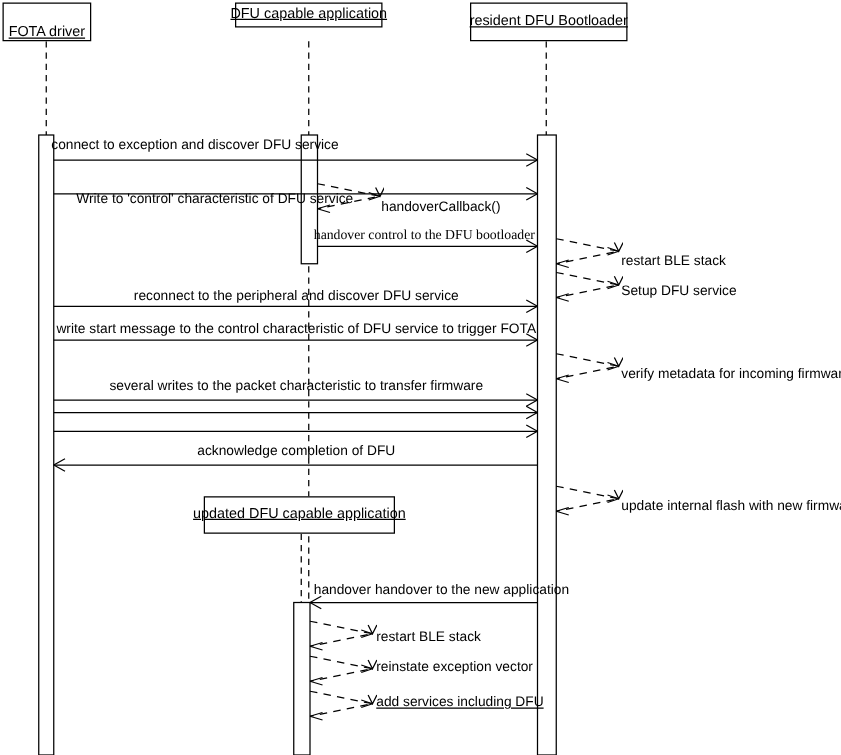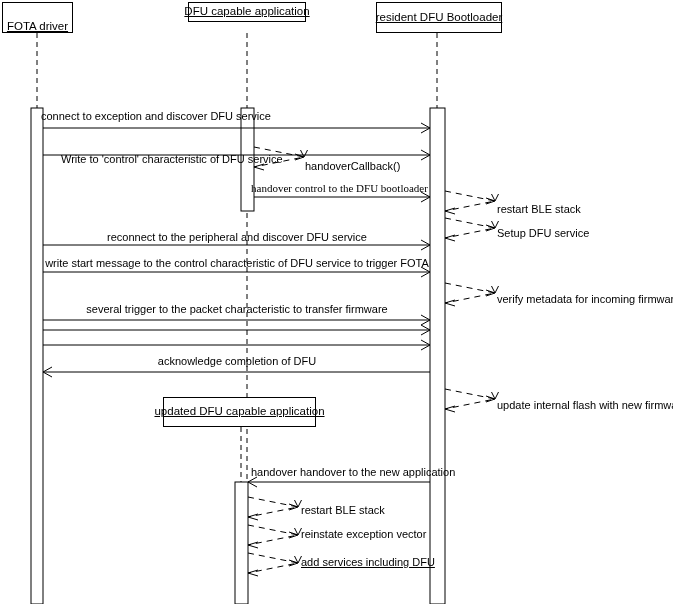--- a/index.html
+++ b/index.html
@@ -153,21 +153,21 @@
   <div id="message-labels">
       <div class="msg-label" style="left: 41px; top: 111px;">connect to exception and discover DFU service</div>
       <div class="msg-label" style="left: 41px; top: 154px; margin-left: 20px;">Write to 'control' characteristic of DFU service</div>
       <div class="msg-label" style="left: 305px; top: 161px;">handoverCallback()</div>
       <div class="msg-label" style="left: 251px; top: 183px; font-family: Liberation Serif, serif;">handover control to the DFU bootloader</div>
       <div class="msg-label" style="left: 497px; top: 204px;">restart BLE stack</div>
       <div class="msg-label" style="left: 497px; top: 228px;">Setup DFU service</div>
       <div class="msg-label center" style="left: 237px; top: 232px;">reconnect to the peripheral and discover DFU service</div>
       <div class="msg-label center" style="left: 237px; top: 258px;">write start message to the control characteristic of DFU service to trigger FOTA</div>
       <div class="msg-label" style="left: 497px; top: 294px;">verify metadata for incoming firmware</div>
-      <div class="msg-label center" style="left: 237px; top: 304px;">several trigger to the packet characteristic to transfer firmware</div>
+      <div class="msg-label center" style="left: 237px; top: 304px;">several writes to the packet characteristic to transfer firmware</div>
       <div class="msg-label center" style="left: 237px; top: 356px;">acknowledge completion of DFU</div>
       <div class="msg-label" style="left: 497px; top: 400px;">update internal flash with new firmware</div>
       <div class="msg-label" style="left: 251px; top: 467px;">handover handover to the new application</div>
       <div class="msg-label" style="left: 301px; top: 505px;">restart BLE stack</div>
       <div class="msg-label" style="left: 301px; top: 529px; text-align: right;">reinstate exception vector</div>
       <div class="msg-label" style="left: 301px; top: 557px; text-decoration: underline;">add services including DFU</div>
     </div>
 
 </div>
 

